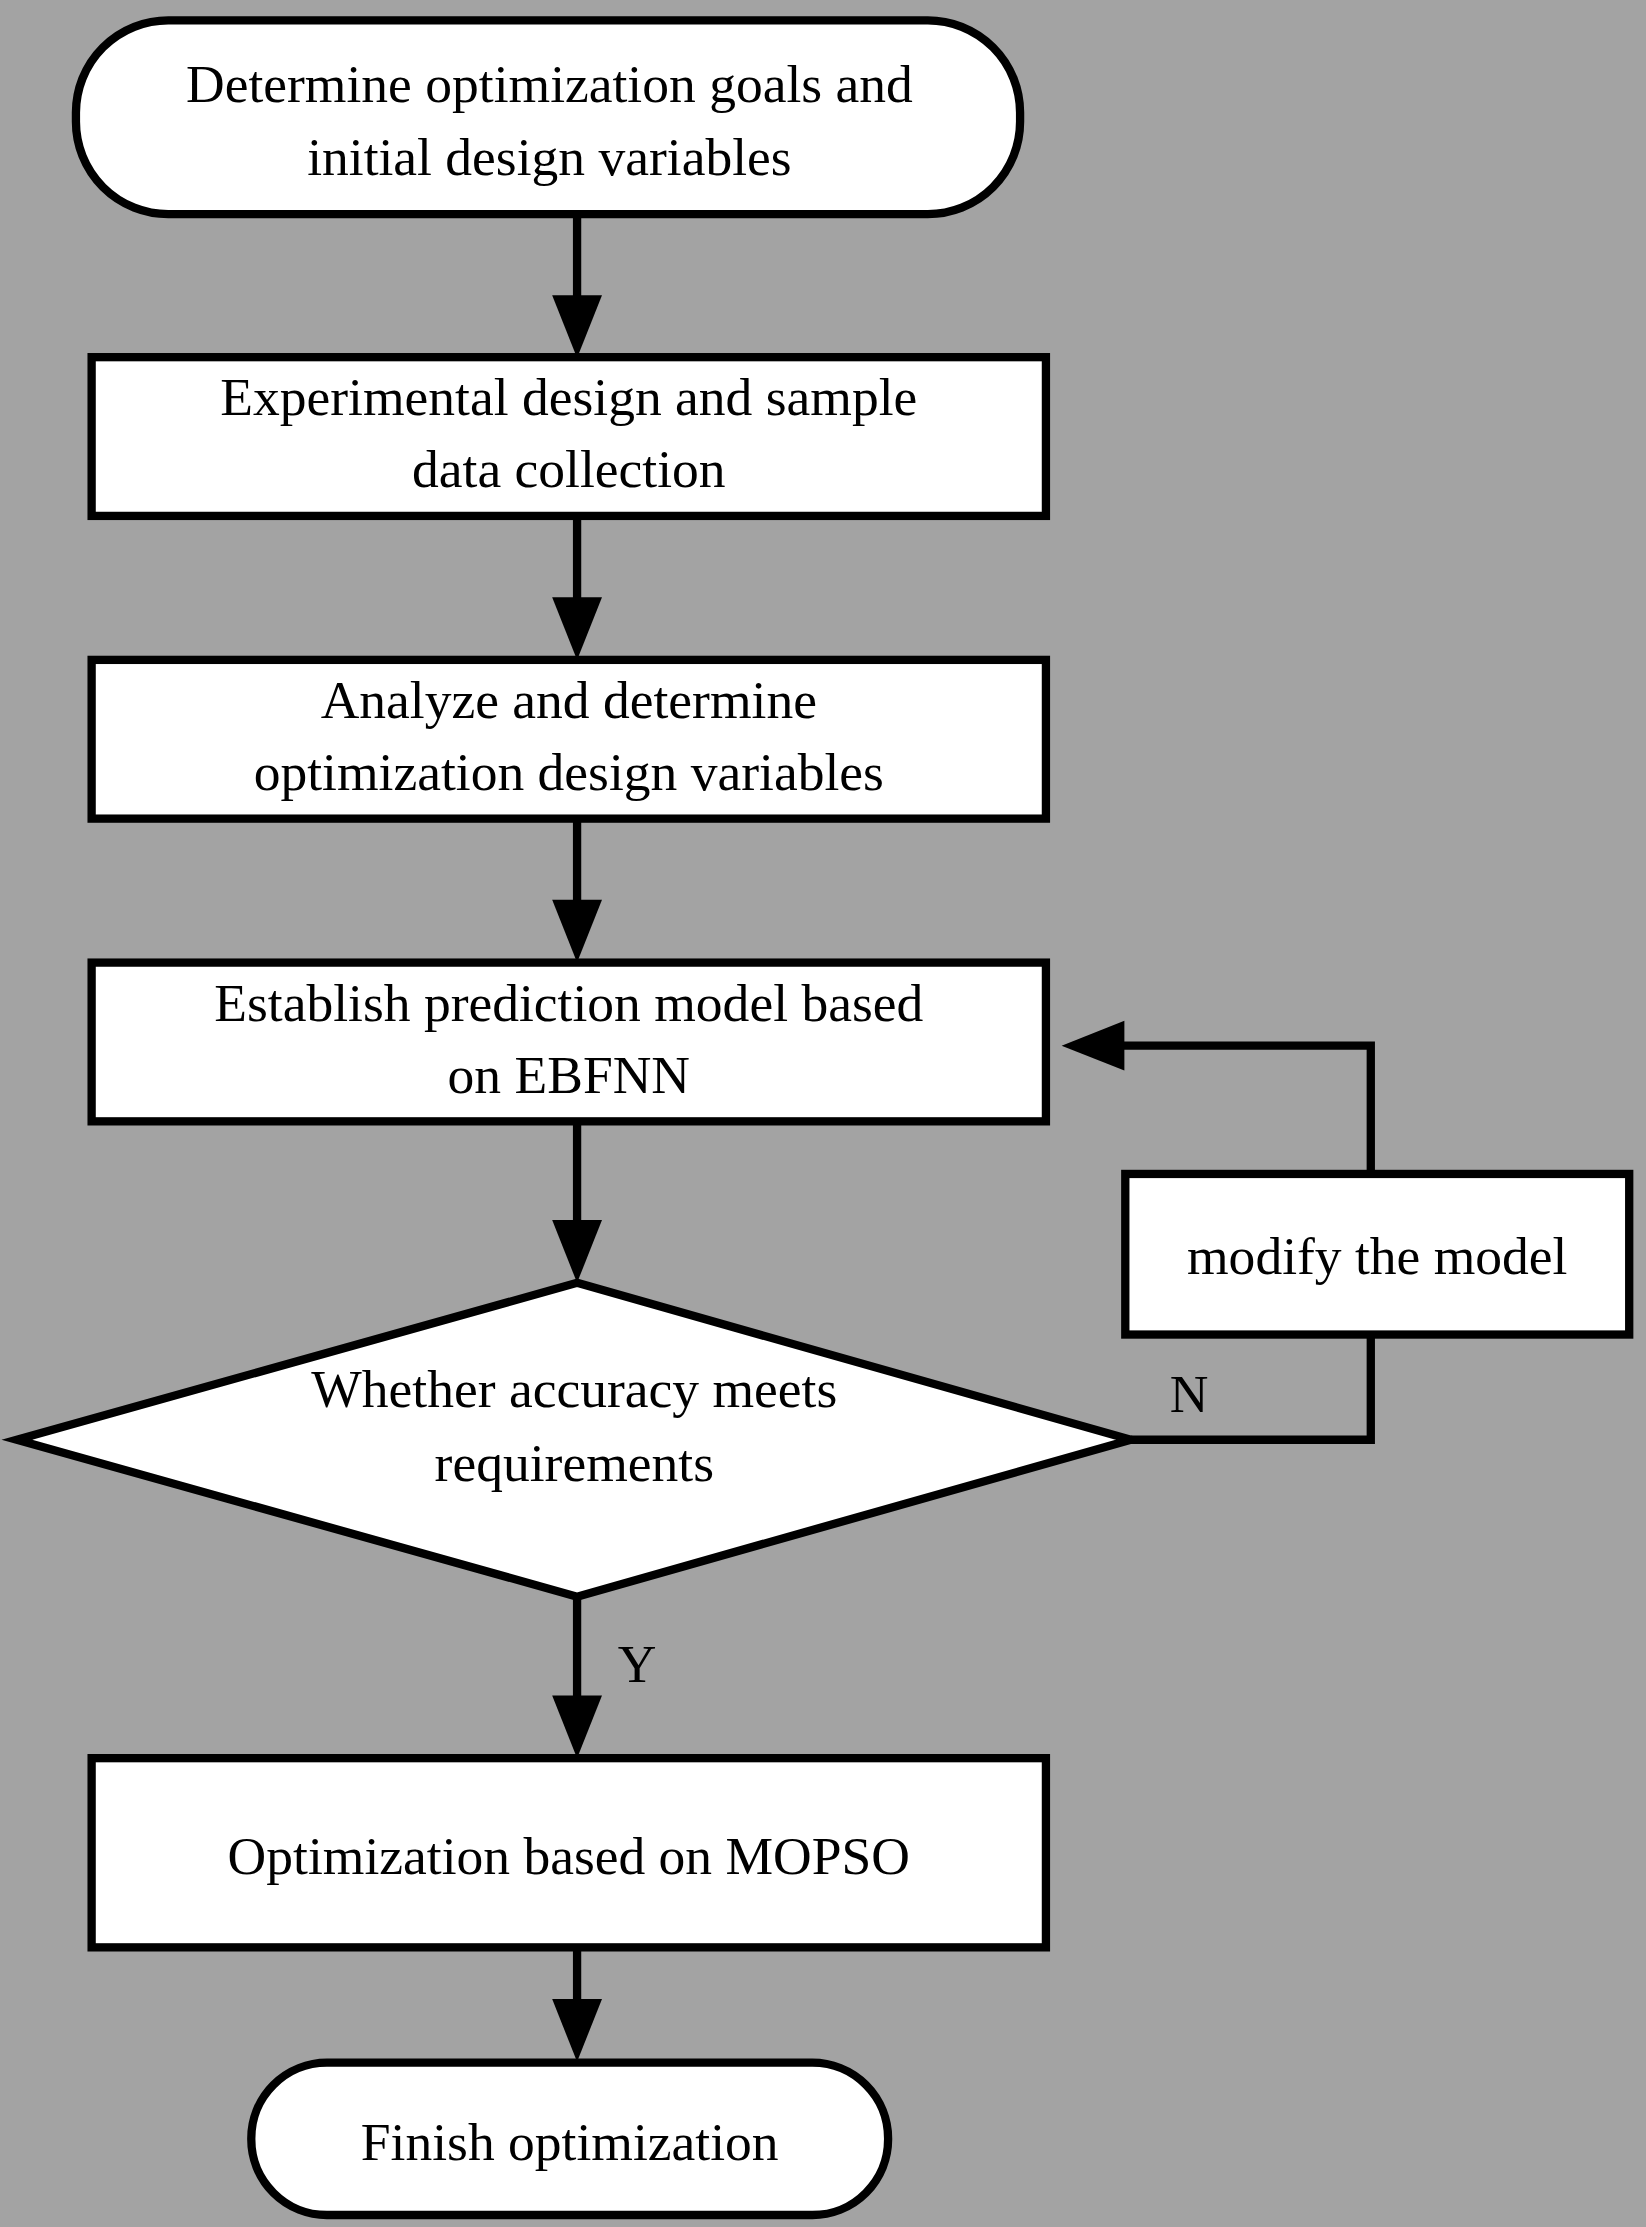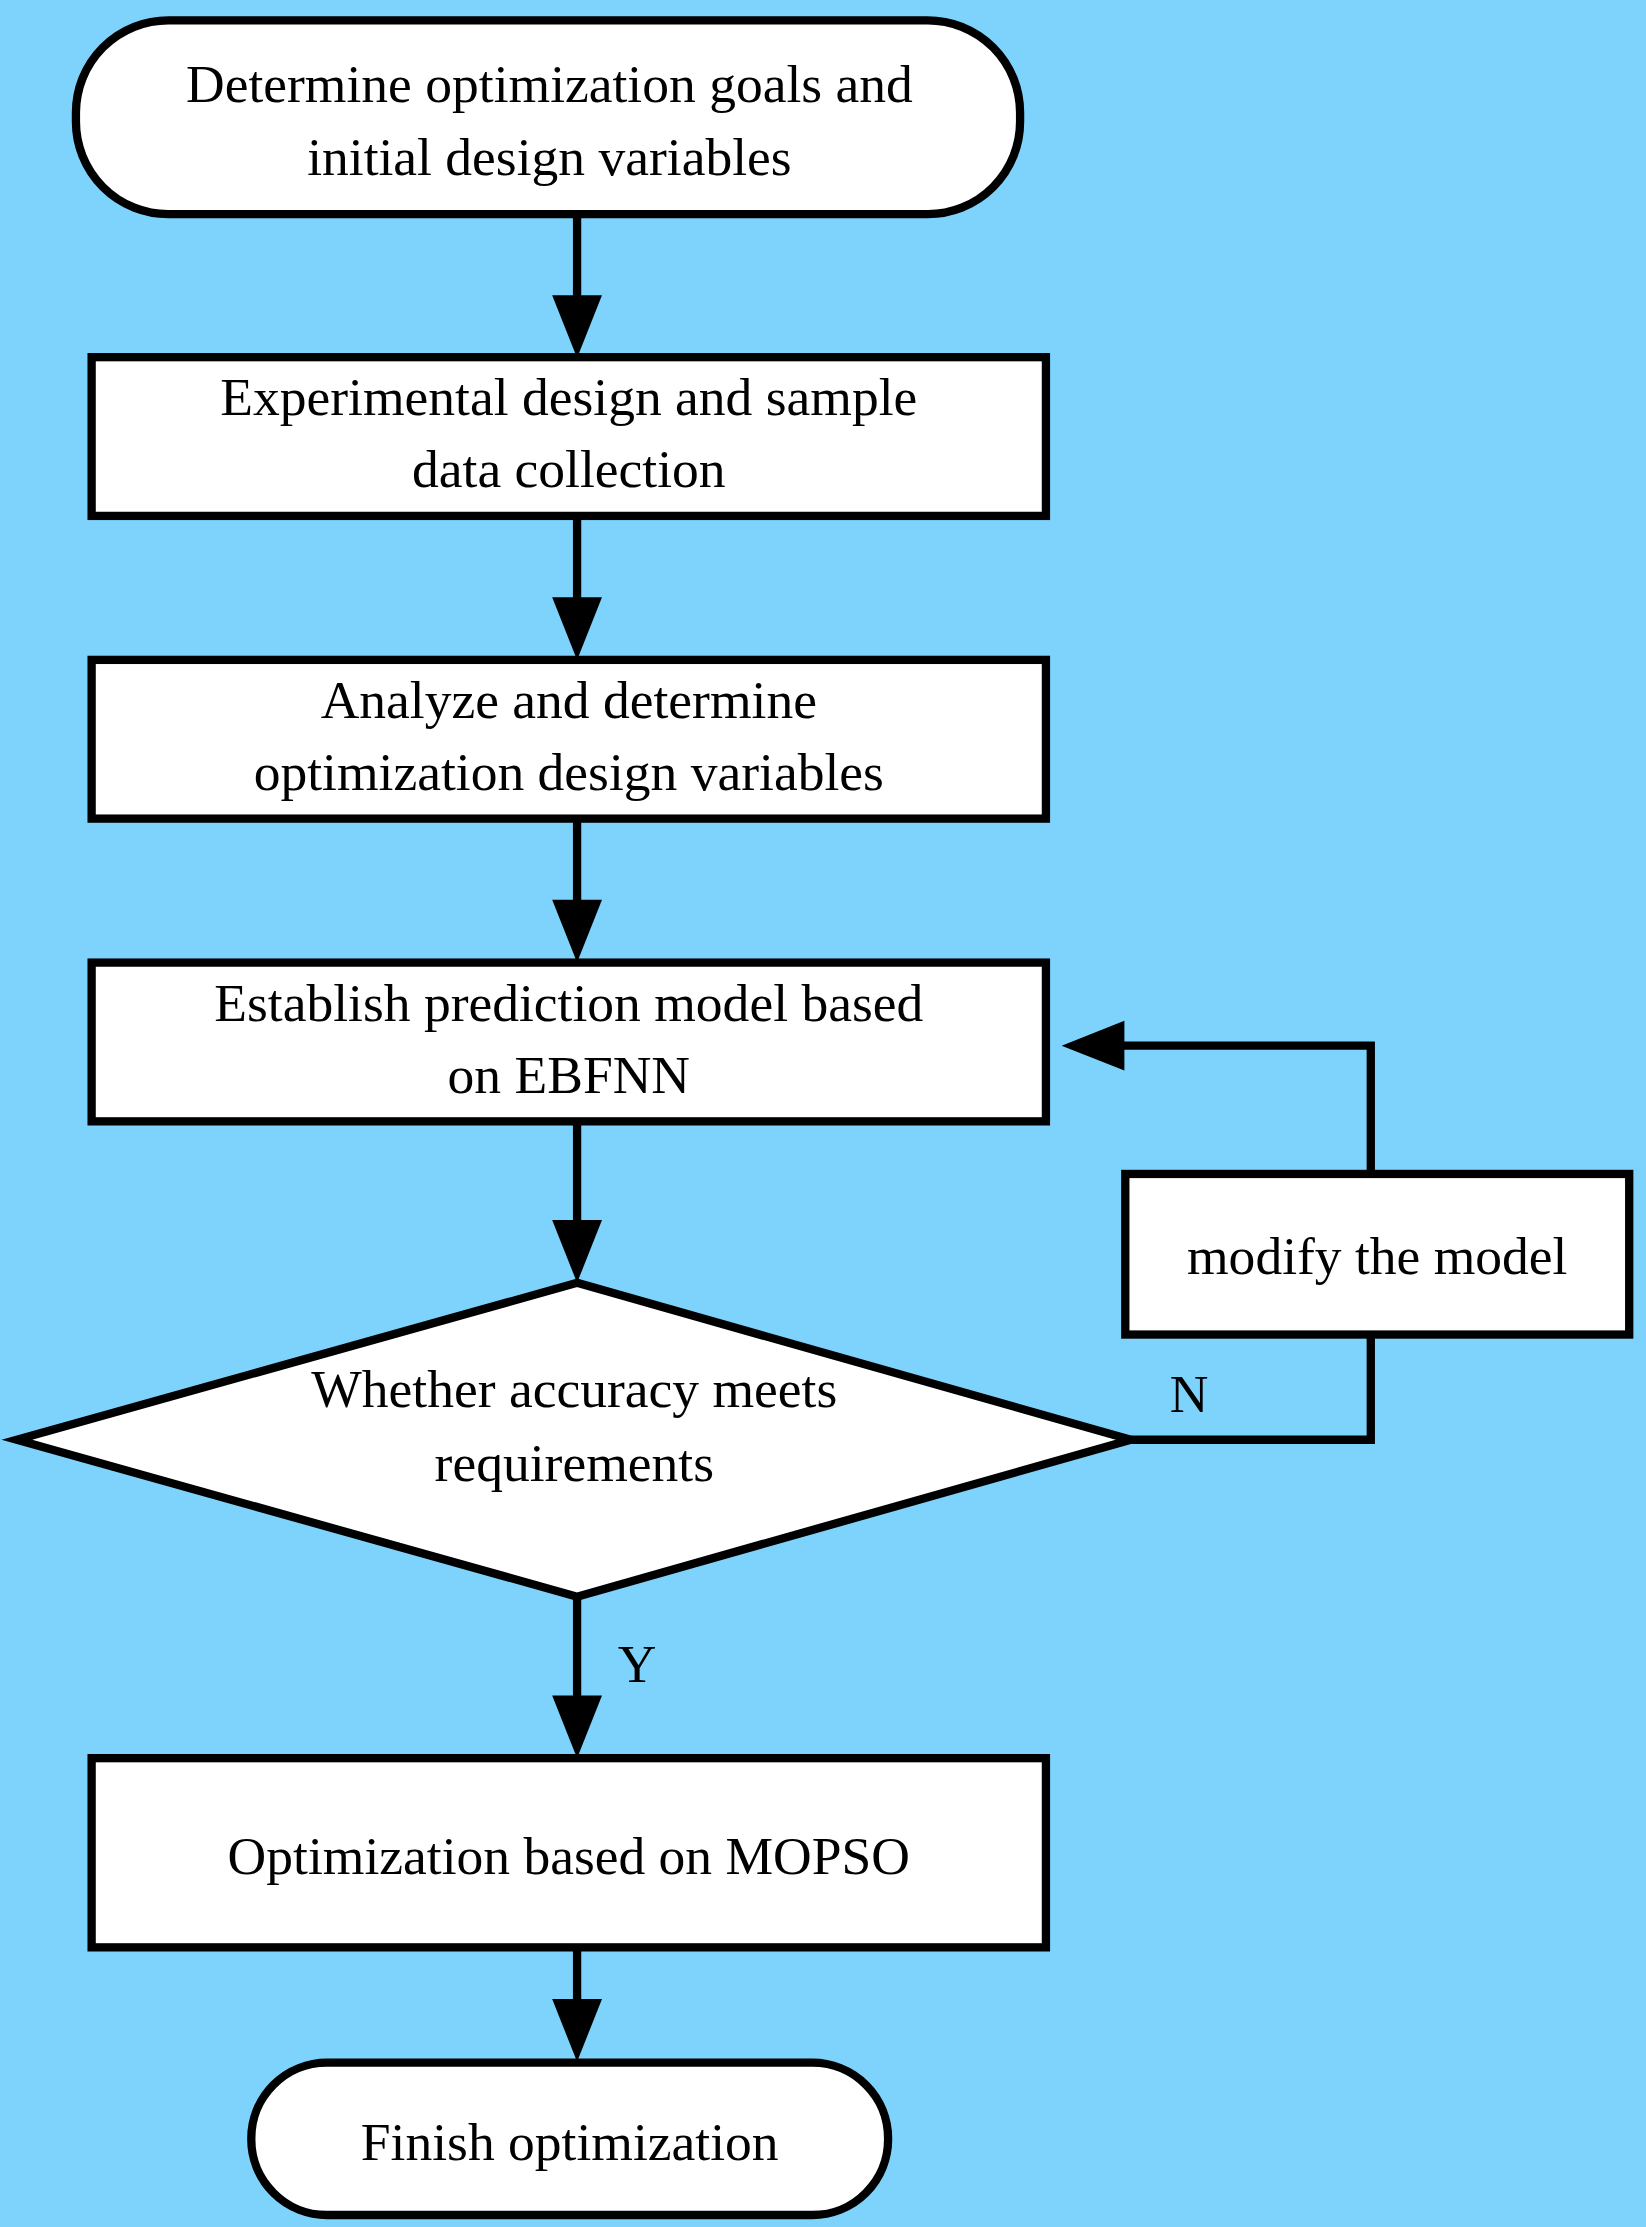--- a/index.html
+++ b/index.html
@@ -4,21 +4,21 @@
 <style>
   html, body {
     margin: 0;
     padding: 0;
     background: #ffffff;
   }
   #page {
     position: relative;
     width: 1647px;
     height: 2227px;
-    background: #7dd3fc;
+    background: #a3a3a3;
     overflow: hidden;
     font-family: "Liberation Serif", "DejaVu Serif", serif;
   }
   svg.flow {
     position: absolute;
     left: 0;
     top: 0;
     width: 1647px;
     height: 2227px;
     display: block;

